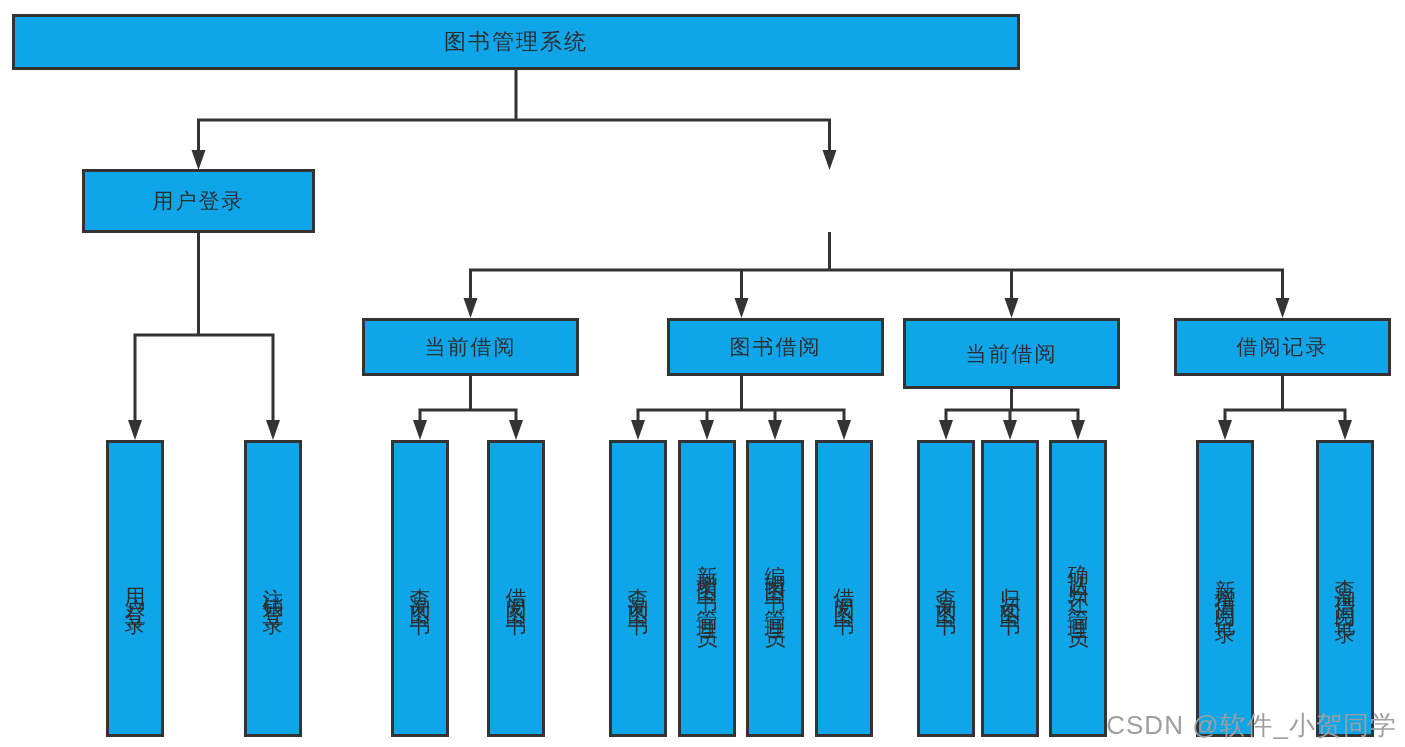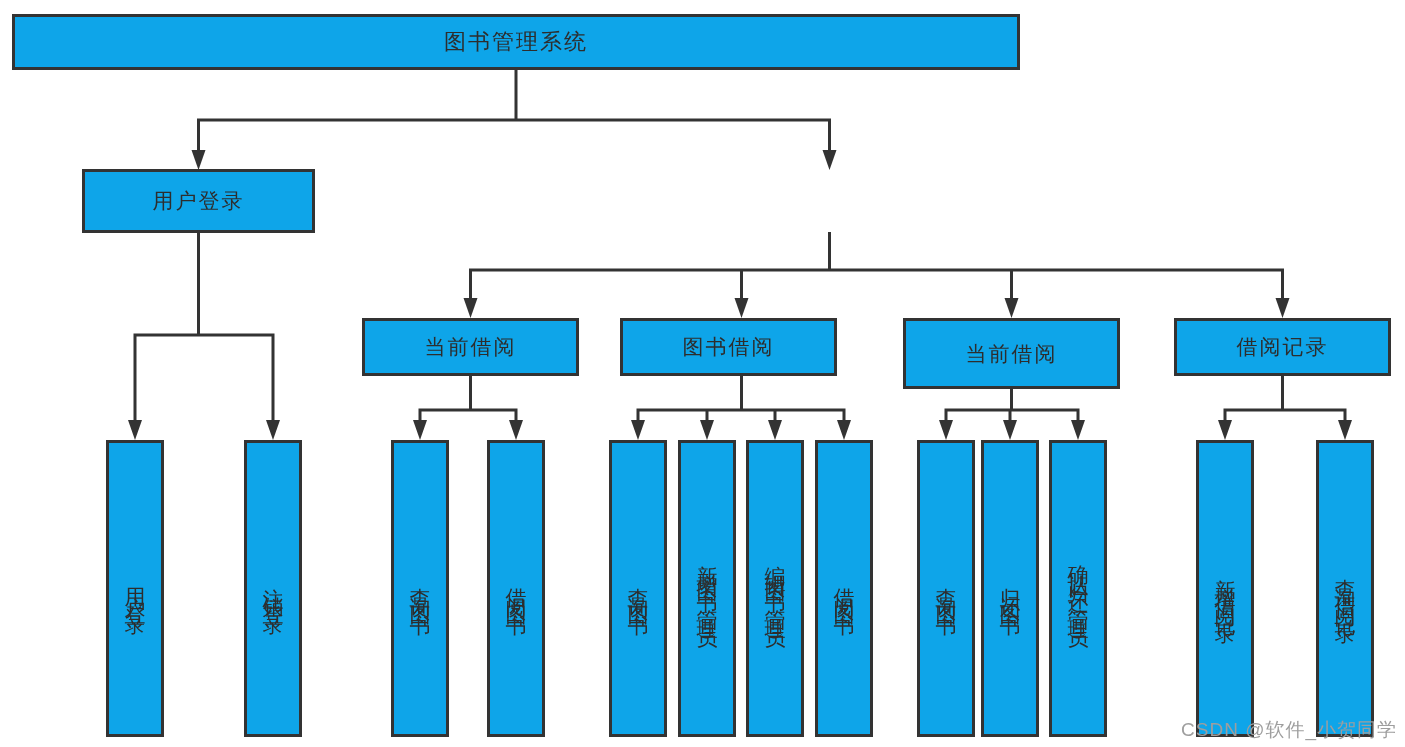--- a/index.html
+++ b/index.html
@@ -33,21 +33,21 @@
   .node.v {
     writing-mode: vertical-rl;
     text-orientation: mixed;
     letter-spacing: 9px;
     font-size: 21px;
   }
   .watermark {
     position: absolute;
     right: 8px;
     bottom: 4px;
-    font-size: 19px;
+    font-size: 26px;
     color: #9e9e9e;
     letter-spacing: 1px;
     white-space: nowrap;
   }
 </style>
 </head>
 <body>
 
 <div class="canvas">
 
@@ -89,21 +89,21 @@
       <polygon points="1218,420 1232,420 1225,440"></polygon>
       <polygon points="1338,420 1352,420 1345,440"></polygon>
     </g>
   </svg>
 
   <div class="node root" style="left:12px; top:14px; width:1008px; height:56px;">图书管理系统</div>
 
   <div class="node" style="left:82px; top:169px; width:233px; height:64px;">用户登录</div>
 
   <div class="node" style="left:362px; top:318px; width:217px; height:58px;">当前借阅</div>
-  <div class="node" style="left:620px; top:318px; width:217px; height:58px;">图书借阅</div>
+  <div class="node" style="left:667px; top:318px; width:217px; height:58px;">图书借阅</div>
   <div class="node" style="left:903px; top:318px; width:217px; height:71px;">当前借阅</div>
   <div class="node" style="left:1174px; top:318px; width:217px; height:58px;">借阅记录</div>
 
   <div class="node v" style="left:106px; top:440px; width:58px; height:297px;">用户登录</div>
   <div class="node v" style="left:244px; top:440px; width:58px; height:297px;">注销登录</div>
 
   <div class="node v" style="left:391px; top:440px; width:58px; height:297px;">查询图书</div>
   <div class="node v" style="left:487px; top:440px; width:58px; height:297px;">借阅图书</div>
 
   <div class="node v" style="left:609px; top:440px; width:58px; height:297px;">查询图书</div>

